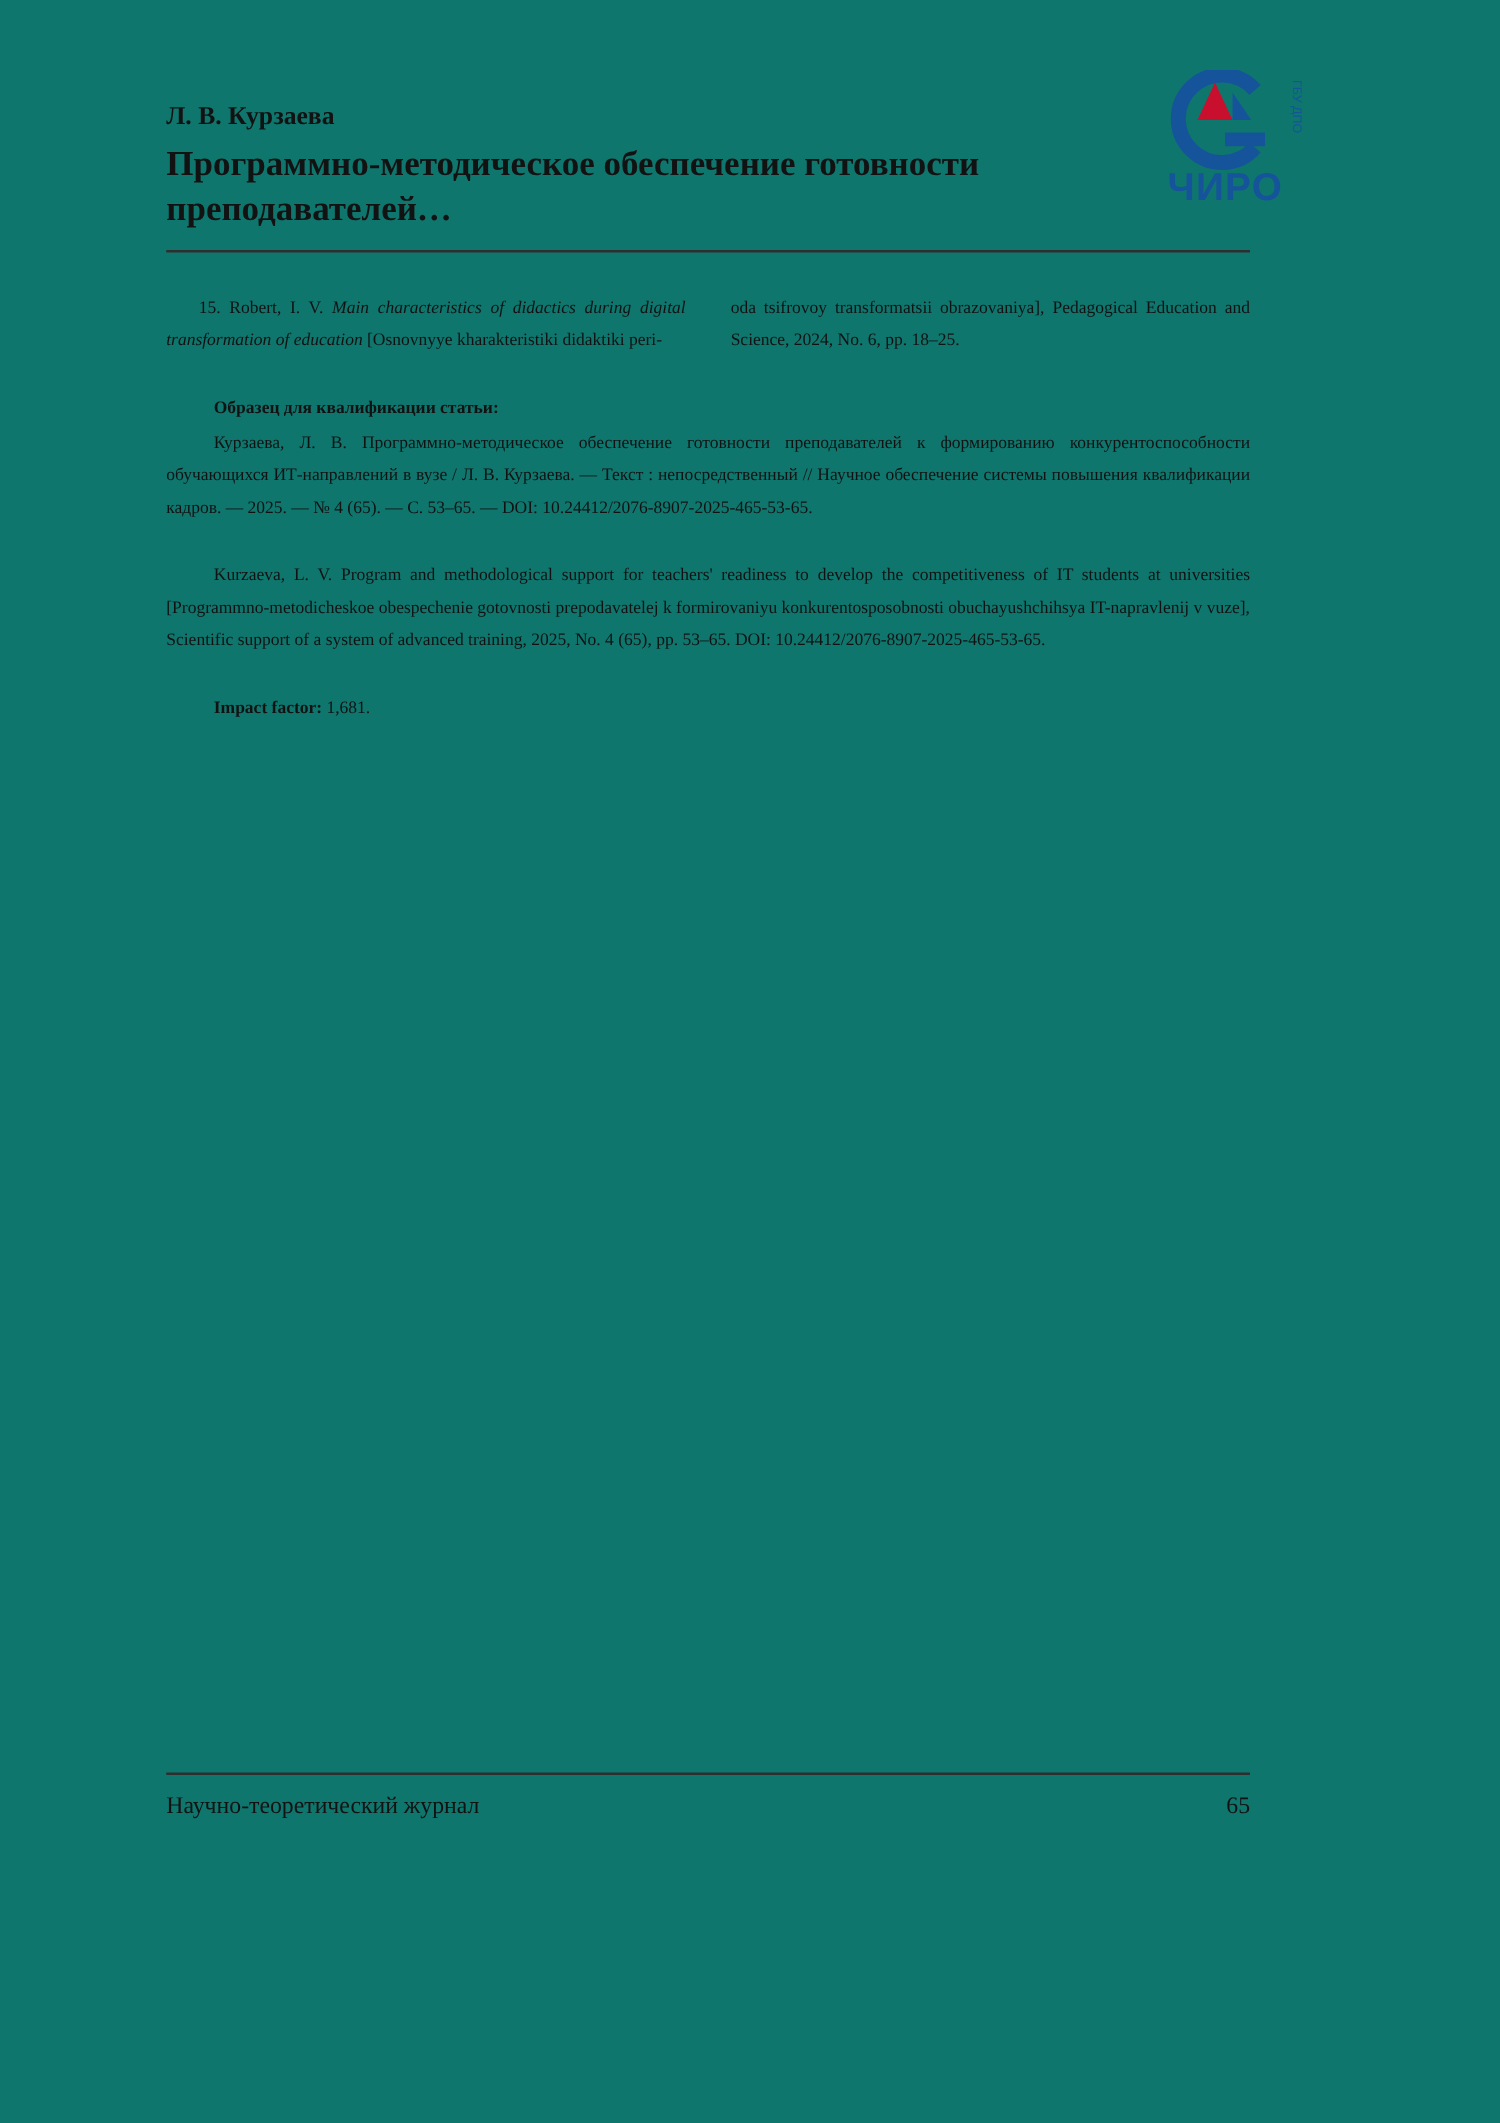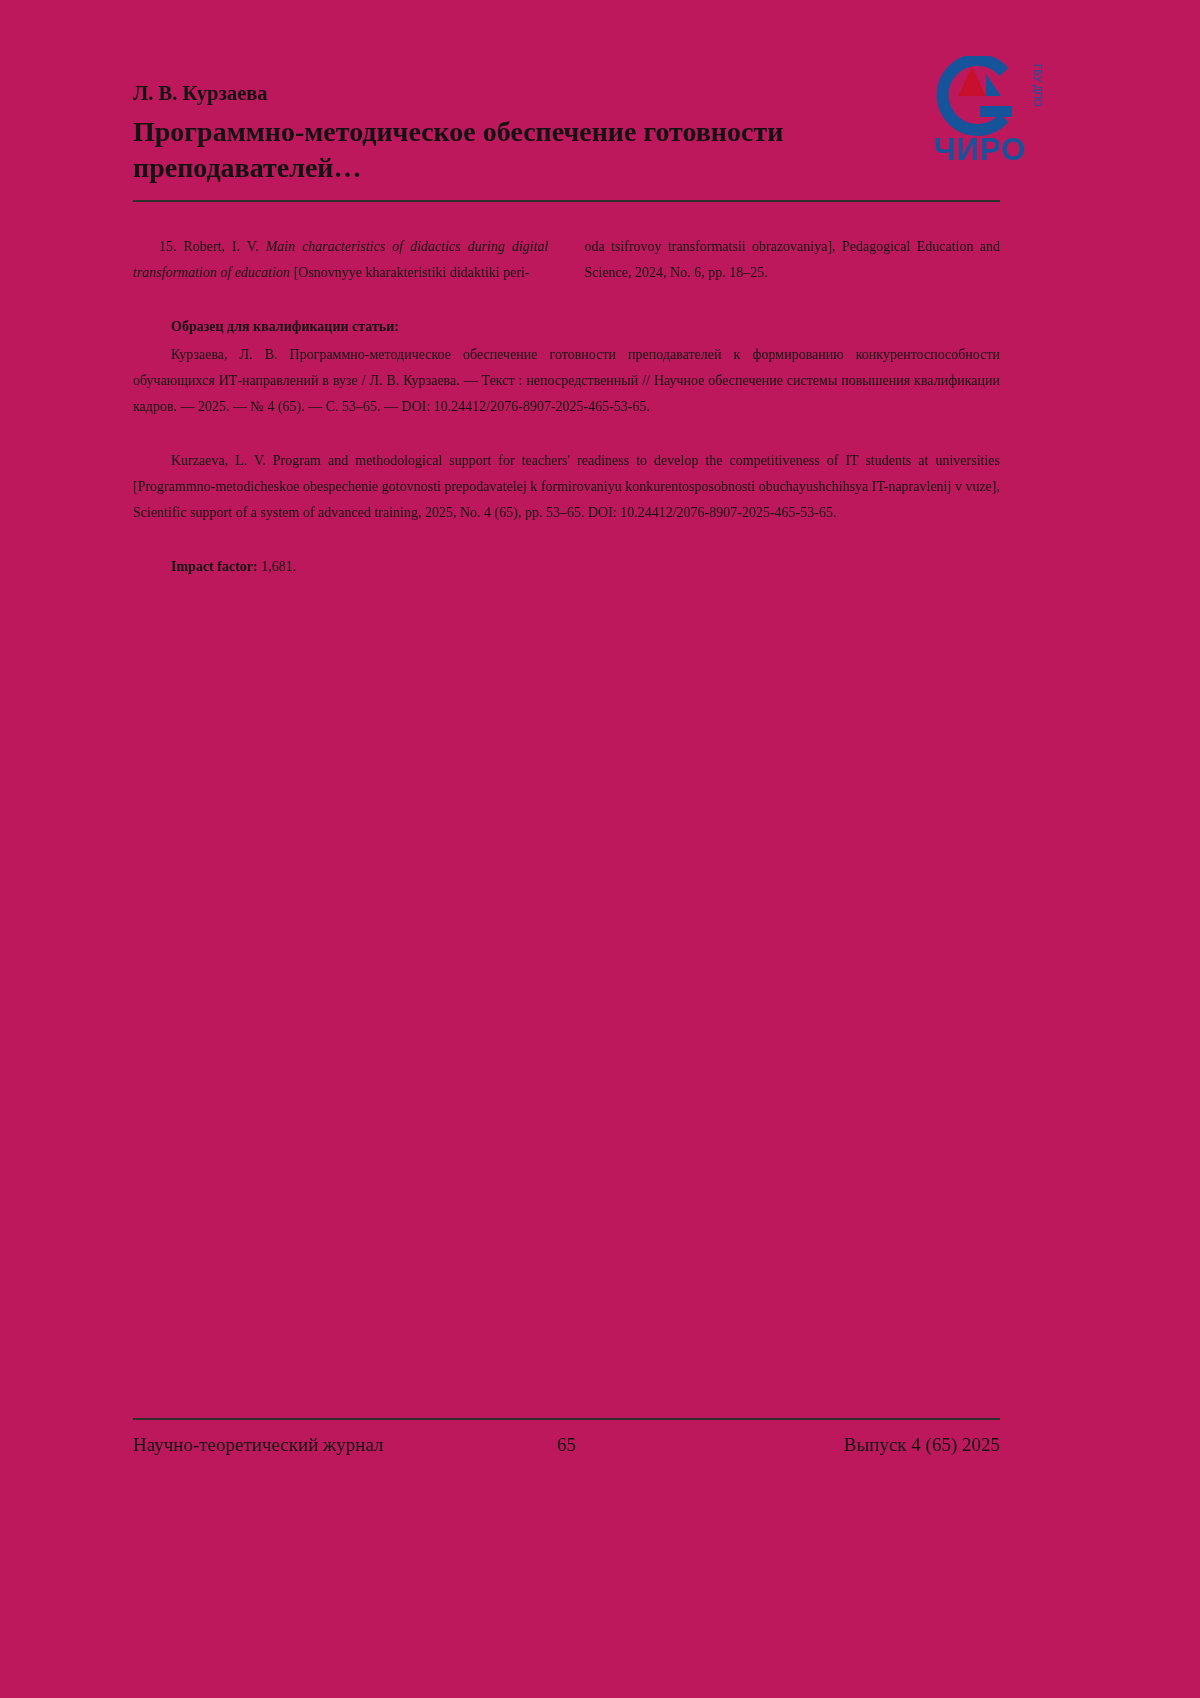--- a/index.html
+++ b/index.html
@@ -1,21 +1,21 @@
 <!DOCTYPE html>
 <html><head>
 <meta charset="utf-8">
 <style>
   html, body { margin: 0; padding: 0; background: #ffffff; }
   .page {
     position: relative;
     width: 1200px;
     height: 1698px;
     margin: 0 auto;
-    background: #be185d;
+    background: #0f766e;
     font-family: "Liberation Serif", serif;
     color: #121212;
     overflow: hidden;
   }
   .margins { margin-left: 133px; width: 867px; }
 
   
   .header-row {
     position: relative;
     padding-top: 80px;
@@ -138,17 +138,16 @@
       </p>
     </div>
 
   </div>
 
   <div class="footer">
     <div class="footer-rule" style="border-top:2.5px solid #2e2e2e;"></div>
     <div class="footer-row">
       <span class="footer-left">Научно-теоретический журнал</span>
       <span class="footer-page">65</span>
-      <span class="footer-right">Выпуск 4 (65) 2025</span>
     </div>
   </div>
 
 </div>
 
 </body></html>

